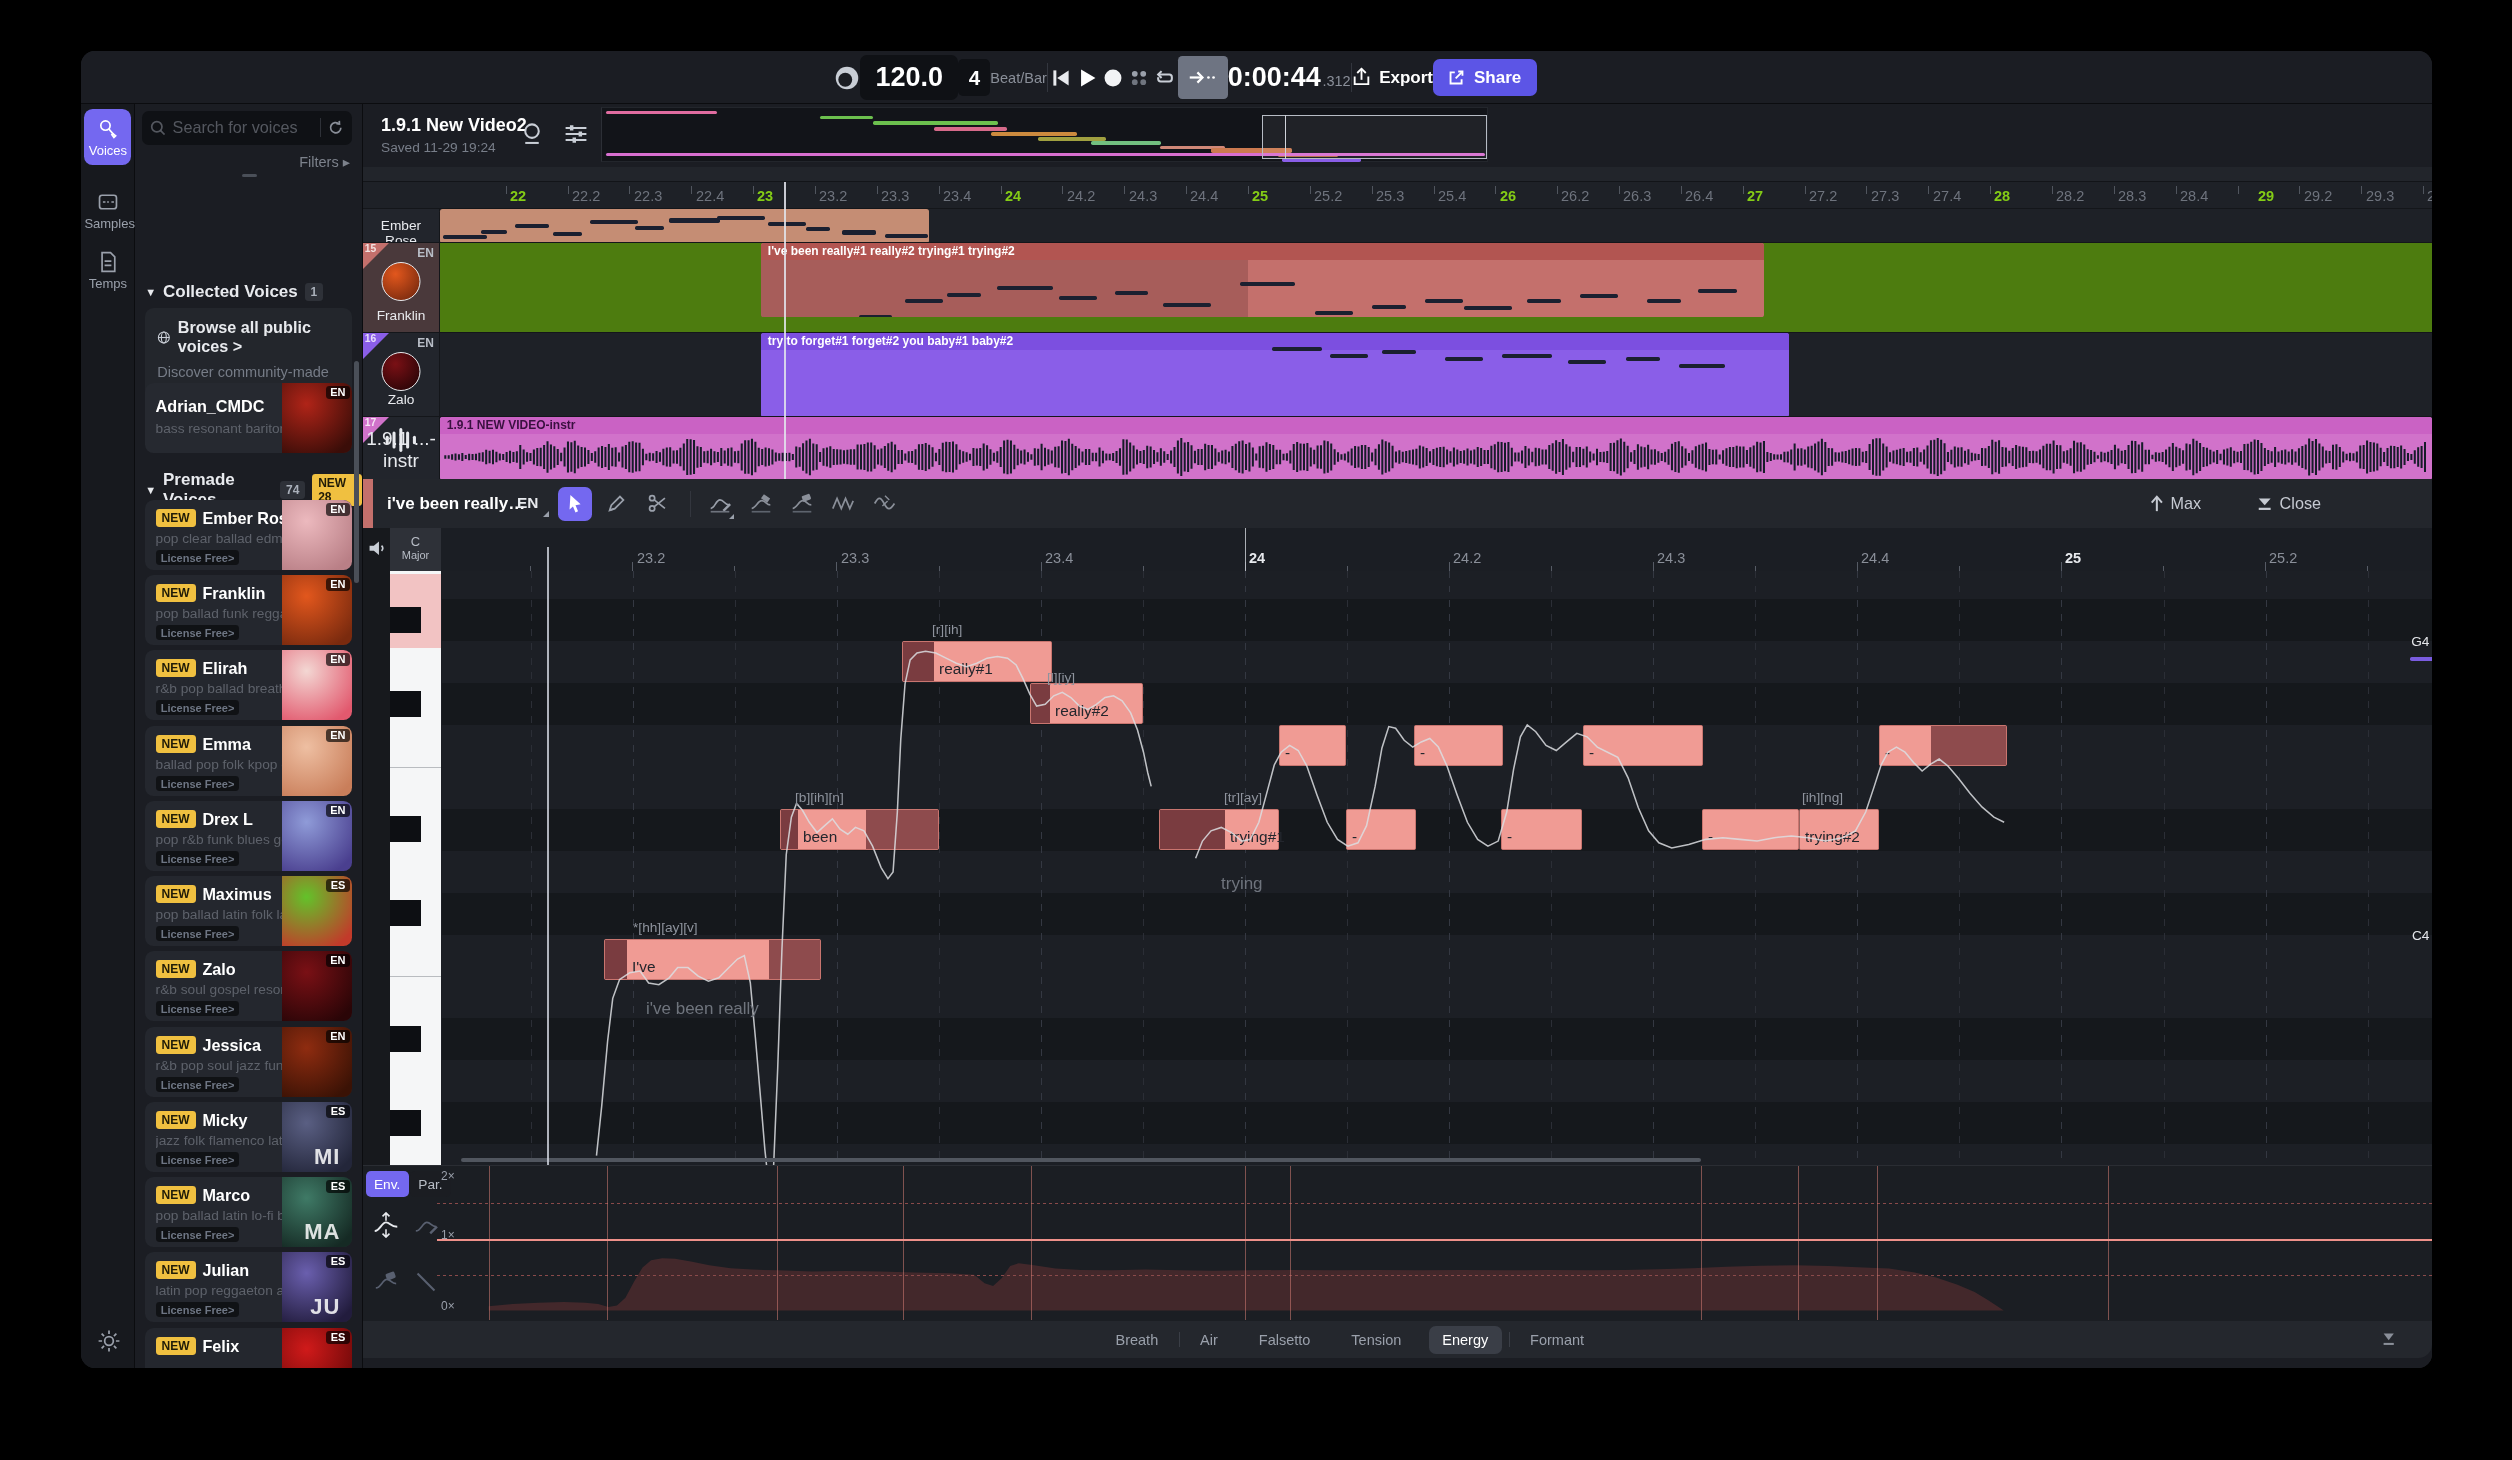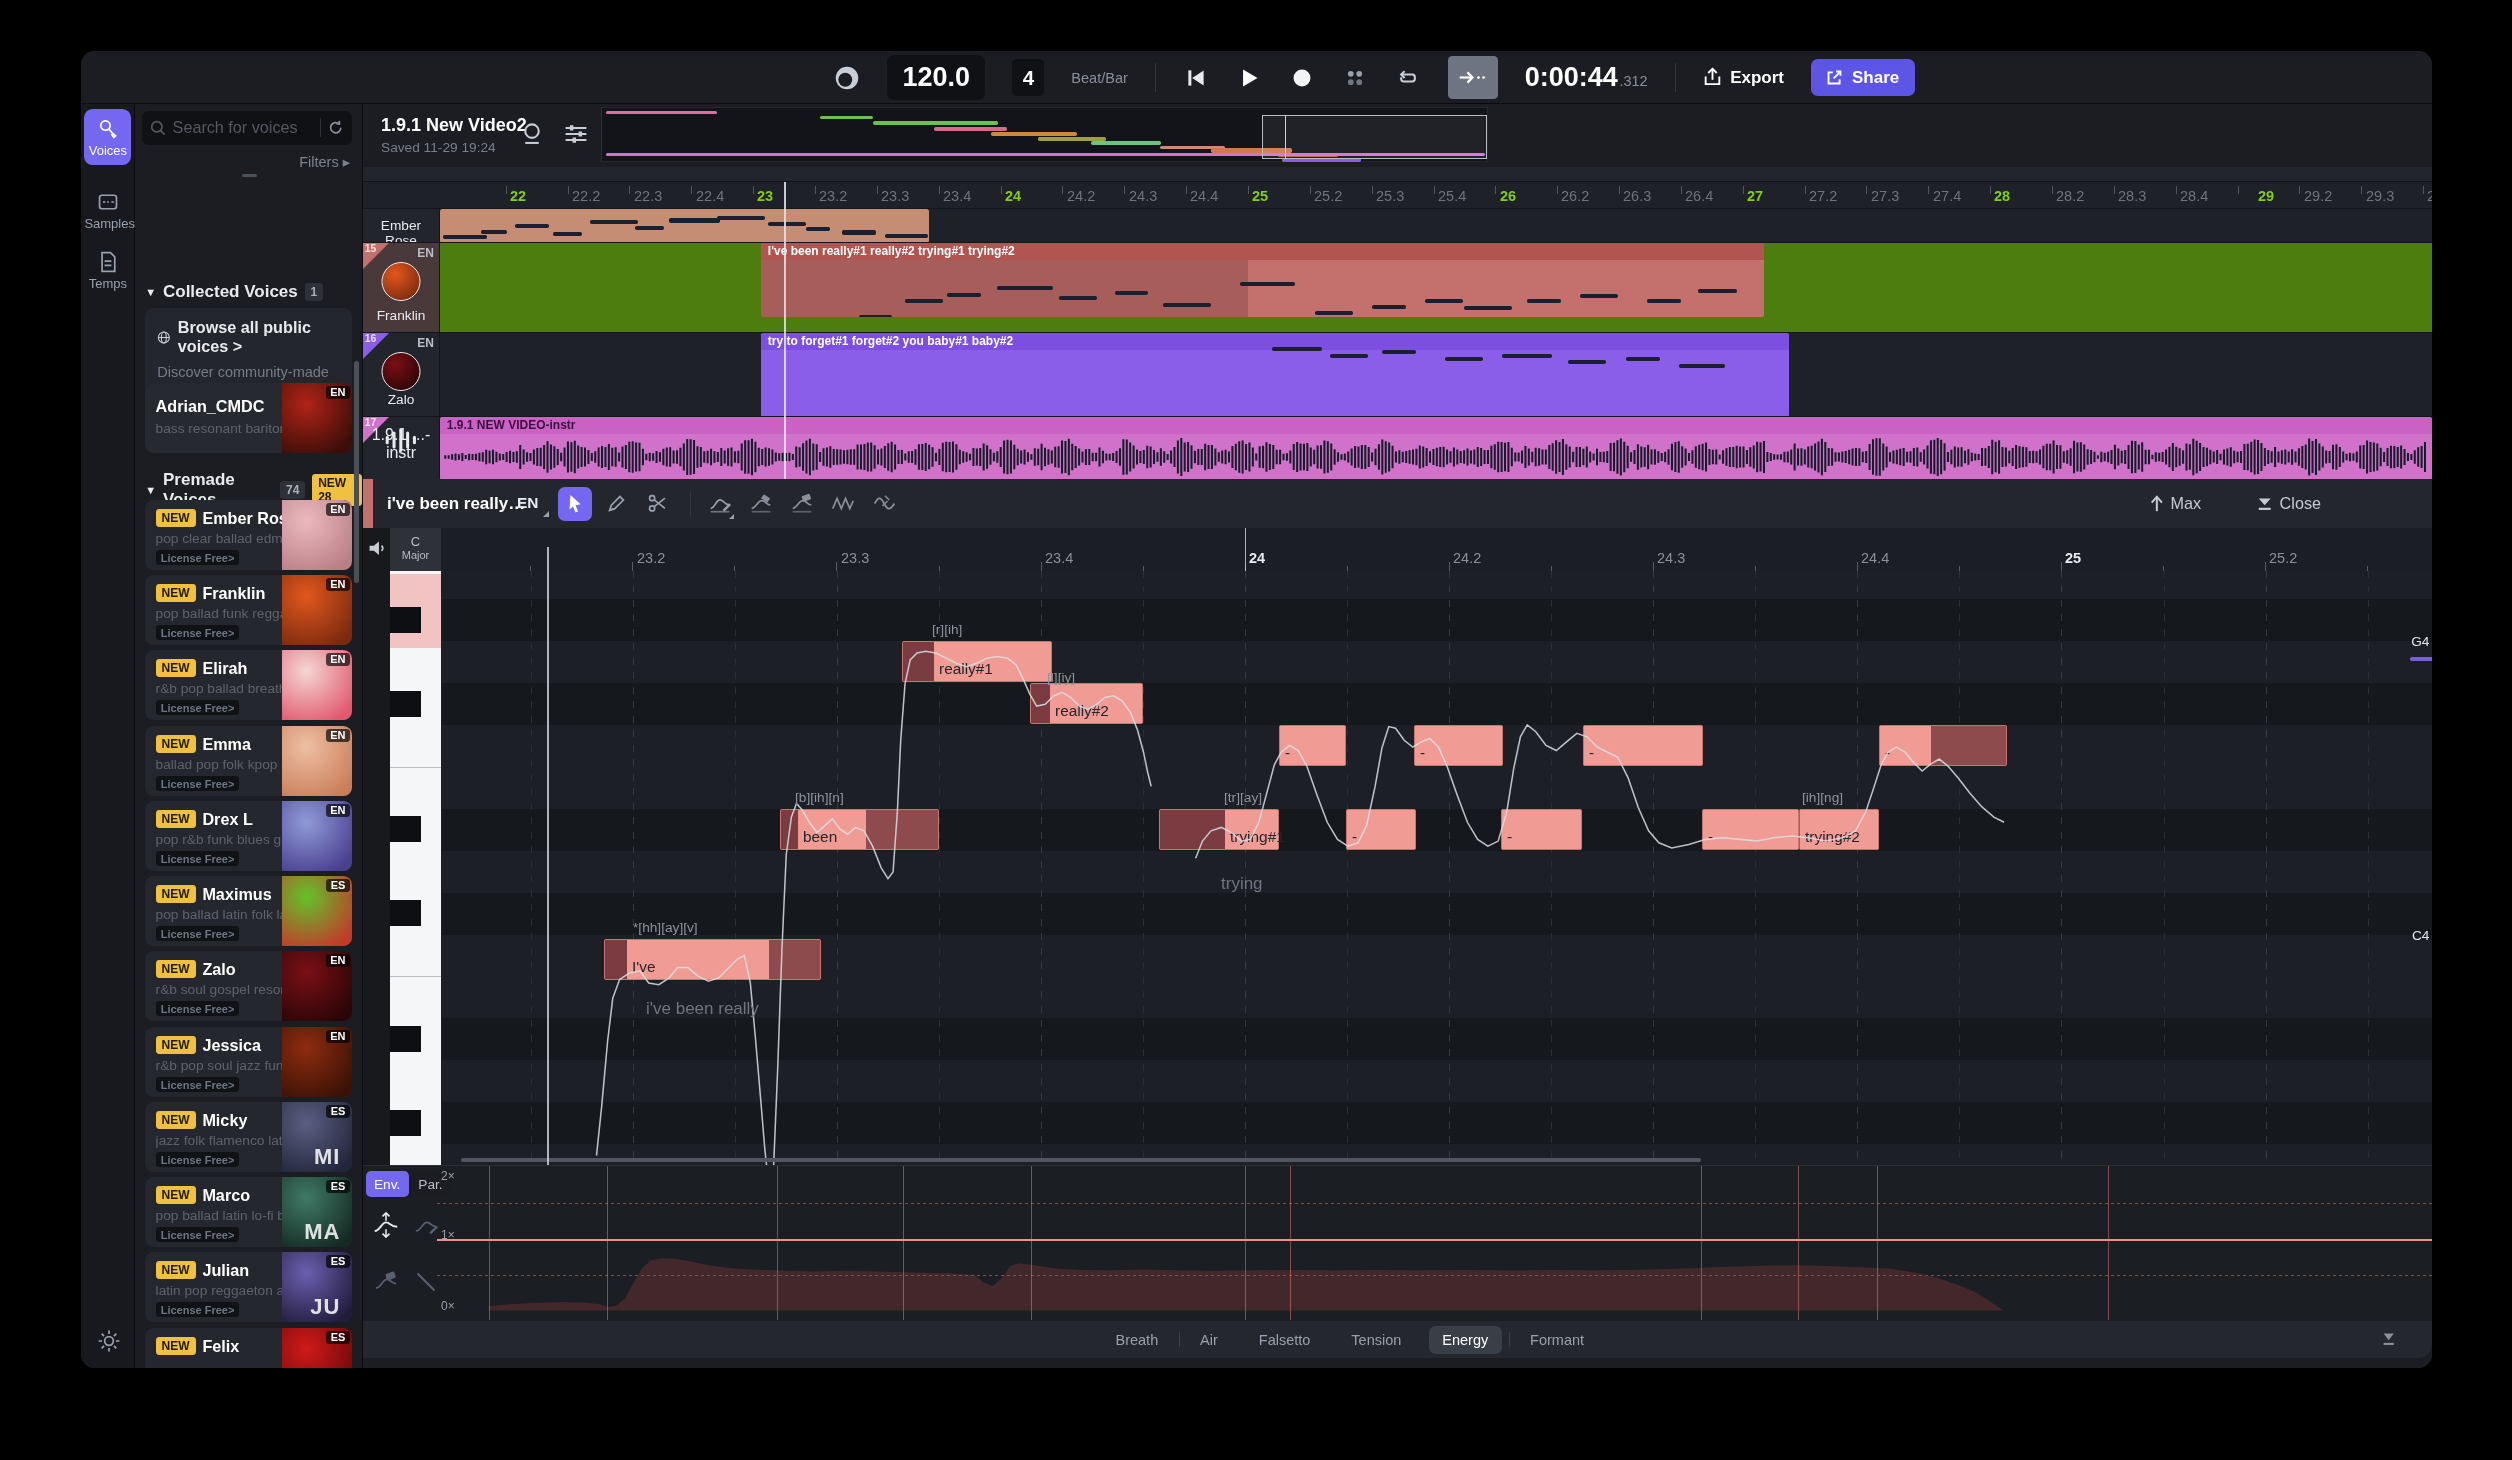--- a/index.html
+++ b/index.html
@@ -6,21 +6,21 @@
   body { background:#000; width:2512px; height:1460px; overflow:hidden; }
   .stage { position:relative; width:2512px; height:1460px; background:#000; }
   .window { position:absolute; left:81px; top:51px; width:2351px; height:1317px;
             background:#17191e; border-radius:13.7px; border:0.9px solid #2c2f36; overflow:hidden; }
   .abs { position:absolute; }
 
   
   .titlebar { position:absolute; left:81px; top:51px; width:2351px; height:53px;
               background:#1b1d23; border-radius:13.7px 13.7px 0 0; border-bottom:0.9px solid #0b0c0f; }
   .tl-dot { position:absolute; width:13px; height:13px; border-radius:50%; top:64px; }
-  .transport { position:absolute; top:51px; left:834px; height:53px; display:flex; align-items:center; gap:27px; color:#c9ced6; }
+  .transport { position:absolute; top:51px; left:834px; height:53px; display:flex; align-items:center; gap:0; color:#c9ced6; }
   .tempo-box { background:#0f1115; border-radius:6.8px; padding:6.8px 15.4px; font-size:27px; font-weight:bold; color:#fff; }
   .beat-box { background:#0f1115; border-radius:5.1px; padding:6.8px 10.3px; font-size:20.5px; font-weight:bold; color:#fff; }
   .dim-label { font-size:14.5px; color:#8a8f99; }
   .t-sep { width:0.9px; height:29px; background:#33363e; }
   .t-icon { width:26px; height:26px; display:flex; align-items:center; justify-content:center; }
   .follow-box { background:#6e7482; border-radius:4.3px; width:50px; height:43px; display:flex; align-items:center; justify-content:center; }
   .time-main { font-size:27px; font-weight:bold; color:#fff; }
   .time-ms { font-size:14.5px; color:#8a8f99; margin-left:1.7px; }
   .export-btn { display:flex; align-items:center; gap:8.6px; font-size:17px; font-weight:bold; color:#fff; }
   .share-btn { display:flex; align-items:center; gap:8.6px; font-size:17px; font-weight:bold; color:#fff;
@@ -644,21 +644,21 @@
           <div class="corner-num">17</div>
           <div class="abs" style="left: 50%; top: 10.3px; transform: translateX(-50%);">
             <svg width="34" height="26" viewBox="0 0 40 30" fill="#e8eaee">
               <rect x="2" y="10" width="3.6" height="10" rx="1.8"></rect>
               <rect x="10" y="5" width="3.6" height="20" rx="1.8"></rect>
               <rect x="18" y="1" width="3.6" height="28" rx="1.8"></rect>
               <rect x="26" y="5" width="3.6" height="20" rx="1.8"></rect>
               <rect x="34" y="10" width="3.6" height="10" rx="1.8"></rect>
             </svg>
           </div>
-          <div class="head-name" style="bottom: 17px; font-size: 16px;">1.9.1 ...-instr</div>
+          <div class="head-name" style="bottom: 7px; font-size: 19px;">1.9.1 ...-instr</div>
         </div>
         <div class="clip" style="left: 77px; top: 0px; width: 1992px; height: 63px; background: rgb(209, 114, 202);">
           <div class="clip-title" style="background: rgb(202, 98, 196); color: rgb(58, 16, 64);">1.9.1 NEW VIDEO-instr</div>
           <div class="abs" style="left: 0px; top: 17px; width: 1992px; height: 46px;">
             <svg width="1992" height="46" viewBox="0 0 2330 54">
               <path d="M2,25 V29 M6,24.820268956720145 V29.179731043279855 M10,23.635908459951747 V30.364091540048253 M14,22.912239475019554 V31.087760524980446 M18,23.721079150790242 V30.278920849209758 M22,22.16914467402517 V31.83085532597483 M26,24.77766648694222 V29.22233351305778 M30,23.179232935029397 V30.820767064970603 M34,23.601707277814562 V30.398292722185438 M38,23.049428272109914 V30.950571727890086 M42,21.892110027596885 V32.107889972403115 M46,21.34851506762275 V32.65148493237725 M50,18.59269616501672 V35.40730383498328 M54,19.519343871865885 V34.480656128134115 M58,18.62297253500701 V35.37702746499299 M62,20.833261243259066 V33.16673875674093 M66,22.933283985707146 V31.066716014292854 M70,23.5980011908006 V30.4019988091994 M74,21.131665459831954 V32.86833454016805 M78,19.62028808372094 V34.379711916279064 M82,21.041683800324137 V32.95831619967586 M86,20.334498452158456 V33.665501547841544 M90,12.870693351749022 V41.129306648250974 M94,18.19778125891701 V35.80221874108299 M98,21.38256856935365 V32.61743143064635 M102,22.159067526458166 V31.840932473541834 M106,18.24980716359645 V35.75019283640355 M110,16.434477332247212 V37.56552266775279 M114,16.13730250251298 V37.86269749748702 M118,12.926503847405602 V41.0734961525944 M122,8.382966839399273 V45.61703316060073 M126,12.284247392010728 V41.71575260798927 M130,14.443129080279547 V39.55687091972045 M134,17.482670497241717 V36.51732950275829 M138,21.924847057942458 V32.07515294205754 M142,15.86678171856292 V38.13321828143708 M146,8.76649361660094 V45.23350638339906 M150,9.755293775847626 V44.244706224152374 M154,8.032451714316228 V45.967548285683776 M158,13.42772767996767 V40.572272320032326 M162,15.356731760362651 V38.64326823963735 M166,15.96890523282335 V38.031094767176654 M170,18.749923570375213 V35.250076429624784 M174,22.34887915489955 V31.65112084510045 M178,20.336183568731588 V33.663816431268415 M182,15.992953506750043 V38.00704649324996 M186,14.02003839028224 V39.97996160971776 M190,15.404591090215902 V38.5954089097841 M194,11.593934522336035 V42.406065477663965 M198,16.015482122712008 V37.98451787728799 M202,15.60414831751042 V38.39585168248958 M206,21.693325902721423 V32.30667409727858 M210,14.527315134813799 V39.4726848651862 M214,12.790055103076122 V41.20994489692388 M218,9.170227285044955 V44.82977271495504 M222,8.525884329936858 V45.47411567006314 M226,10.120576366704213 V43.87942363329579 M230,10.130377075790115 V43.869622924209885 M234,17.29117386511591 V36.70882613488409 M238,23.272727299244245 V30.727272700755755 M242,21.994022227634055 V32.005977772365945 M246,22.57740194726397 V31.42259805273603 M250,19.873147633680507 V34.1268523663195 M254,21.544722578968095 V32.45527742103191 M258,17.31413105824209 V36.68586894175791 M262,15.961147850360831 V38.03885214963917 M266,15.532241538197418 V38.46775846180258 M270,19.285685064416477 V34.71431493558352 M274,19.0893426955639 V34.9106573044361 M278,16.114733419374787 V37.88526658062521 M282,11.047105058215744 V42.95289494178426 M286,5.817333170236697 V48.182666829763306 M290,6.189427351157974 V47.810572648842026 M294,6.908556012302579 V47.09144398769742 M298,14.403168600089174 V39.596831399910826 M302,15.323317607138362 V38.676682392861636 M306,20.19698677427319 V33.803013225726815 M310,19.66159350320103 V34.338406496798974 M314,17.380905113655498 V36.6190948863445 M318,20.288466123358376 V33.711533876641624 M322,21.02662920300846 V32.97337079699154 M326,16.409233015410514 V37.590766984589486 M330,19.234223745502433 V34.76577625449757 M334,16.782859410600825 V37.21714058939918 M338,15.834724737288818 V38.165275262711184 M342,20.291260070501497 V33.7087399294985 M346,19.55344550364856 V34.44655449635144 M350,11.011286752090031 V42.98871324790997 M354,7.384689378437617 V46.61531062156239 M358,7.336065876461912 V46.663934123538084 M362,5.532448996429633 V48.467551003570364 M366,9.231995222229205 V44.7680047777708 M370,16.18094118617666 V37.81905881382334 M374,17.75260956262261 V36.24739043737739 M378,15.958084656861361 V38.04191534313864 M382,16.729309179163046 V37.270690820836954 M386,18.233458322017178 V35.76654167798282 M390,21.614414447681437 V32.38558555231857 M394,22.560249132370775 V31.439750867629225 M398,22.07428519802288 V31.92571480197712 M402,22.352710549510586 V31.647289450489414 M406,22.154655698919427 V31.845344301080573 M410,23.621233273998598 V30.378766726001402 M414,14.554893644750106 V39.44510635524989 M418,15.626863035743707 V38.37313696425629 M422,10.972007431602083 V43.02799256839792 M426,7.594444598280539 V46.40555540171946 M430,5.585282447426621 V48.41471755257338 M434,11.224902466648613 V42.775097533351385 M438,12.062487639780217 V41.937512360219785 M442,21.114227330904516 V32.88577266909549 M446,16.600998683179128 V37.39900131682087 M450,15.753842195562754 V38.246157804437246 M454,14.28087917069389 V39.71912082930611 M458,17.619899724405872 V36.38010027559413 M462,17.80350682623805 V36.19649317376195 M466,18.053052587940215 V35.946947412059785 M470,19.145865707255886 V34.854134292744114 M474,18.63124331762897 V35.36875668237103 M478,17.971457627078344 V36.028542372921656 M482,17.764575012642034 V36.235424987357966 M486,12.372362059162338 V41.62763794083766 M490,12.26612011716642 V41.73387988283358 M494,11.784812846897292 V42.215187153102704 M498,9.859490371733074 V44.140509628266926 M502,10.094701850665743 V43.90529814933426 M506,13.327102997548396 V40.672897002451606 M510,18.24162154238722 V35.75837845761278 M514,17.008932080145016 V36.991067919854984 M518,14.064027325221627 V39.93597267477837 M522,10.810106997383876 V43.189893002616124 M526,9.139817122074483 V44.86018287792552 M530,12.466933919477766 V41.53306608052223 M534,18.818629167209963 V35.18137083279004 M538,18.891322309307185 V35.108677690692815 M542,22.940527832403955 V31.059472167596045 M546,20.140446921462566 V33.85955307853743 M550,19.956441508392526 V34.04355849160748 M554,17.773374784501137 V36.22662521549886 M558,12.160479506781765 V41.83952049321823 M562,11.647854759256397 V42.3521452407436 M566,10.607454749189188 V43.39254525081081 M570,12.725959700467971 V41.27404029953203 M574,15.6222161655029 V38.3777838344971 M578,21.89484495014829 V32.10515504985171 M582,17.556865978108977 V36.44313402189103 M586,10.224937541685598 V43.7750624583144 M590,8.985315044425828 V45.01468495557417 M594,9.426491174304534 V44.57350882569547 M598,8.919528685702385 V45.08047131429761 M602,12.011833044751107 V41.98816695524889 M606,18.44357342550569 V35.55642657449431 M610,20.246522316411426 V33.75347768358857 M614,21.38424665189635 V32.61575334810365 M618,23.27756713711749 V30.72243286288251 M622,16.49663910583503 V37.50336089416497 M626,17.033001378549834 V36.966998621450166 M630,16.487814799085328 V37.51218520091467 M634,11.28474371351527 V42.71525628648473 M638,13.213385403565681 V40.78661459643432 M642,17.767060244534946 V36.232939755465054 M646,21.998285128816974 V32.001714871183026 M650,20.137127498575232 V33.86287250142477 M654,15.187089141826867 V38.81291085817313 M658,7.603964457592692 V46.396035542407304 M662,6.62277207078014 V47.377227929219856 M666,7.6307674260194425 V46.369232573980554 M670,12.65796503492344 V41.342034965076564 M674,17.312905175370375 V36.687094824629625 M678,19.372819353807042 V34.62718064619296 M682,18.33382494368543 V35.66617505631457 M686,21.43941576747921 V32.56058423252079 M690,23.85775510519271 V30.14224489480729 M694,16.659362242588045 V37.340637757411955 M698,17.383871130399047 V36.616128869600956 M702,11.568126526566271 V42.431873473433726 M706,16.1161630215309 V37.8838369784691 M710,17.789551396730776 V36.21044860326923 M714,19.414127373250864 V34.585872626749136 M718,14.896461918732244 V39.10353808126776 M722,14.466776778205706 V39.533223221794294 M726,7.5531491273558835 V46.44685087264412 M730,8.315266137336462 V45.684733862663535 M734,5.516730540055619 V48.48326945994438 M738,11.461691102861428 V42.53830889713857 M742,13.965571507584592 V40.03442849241541 M746,16.998686322947364 V37.001313677052636 M750,20.58483032300655 V33.41516967699345 M754,17.601971404760302 V36.398028595239694 M758,17.66637050573987 V36.33362949426013 M762,21.869492501535674 V32.130507498464326 M766,22.122940152601306 V31.877059847398694 M770,15.915526985867734 V38.084473014132264 M774,19.562929838888365 V34.437070161111635 M778,23.03086536869493 V30.96913463130507 M782,23.304512763300107 V30.695487236699893 M786,22.29817739490914 V31.70182260509086 M790,20.03208665712908 V33.967913342870915 M794,16.63442297215395 V37.36557702784605 M798,6.206000540415747 V47.793999459584256 M802,6.420468361814049 V47.579531638185955 M806,10.102292637755433 V43.89770736224457 M810,13.533244578783583 V40.46675542121642 M814,18.284123110073885 V35.715876889926115 M818,19.90597388839971 V34.094026111600286 M822,18.675226631697264 V35.324773368302736 M826,13.716772803509134 V40.28322719649087 M830,14.570640062903395 V39.429359937096606 M834,18.704677979616413 V35.29532202038359 M838,21.42033466148006 V32.579665338519945 M842,16.631122074437556 V37.368877925562444 M846,20.31837994757617 V33.68162005242383 M850,23.46199775359657 V30.53800224640343 M854,19.35993617009325 V34.64006382990675 M858,15.135648809760207 V38.864351190239795 M862,7.698151666011615 V46.30184833398839 M866,4.716365658481283 V49.28363434151872 M870,10.024987503301062 V43.97501249669894 M874,9.34551408710799 V44.654485912892014 M878,13.347670254053254 V40.652329745946744 M882,19.584656751841653 V34.41534324815835 M886,17.714164059400087 V36.28583594059991 M890,17.632327799216252 V36.367672200783744 M894,11.445427598471746 V42.554572401528254 M898,12.97724627805302 V41.022753721946984 M902,13.00054987121048 V40.99945012878952 M906,16.908428271885743 V37.09157172811426 M910,21.299810818193556 V32.700189181806444 M914,19.319783783414124 V34.680216216585876 M918,18.432614874667603 V35.56738512533239 M922,20.674700436036947 V33.32529956396306 M926,14.130600561004263 V39.869399438995735 M930,11.492659183870881 V42.507340816129116 M934,8.377103724021215 V45.62289627597879 M938,7.653995444819671 V46.34600455518033 M942,11.79616551851557 V42.20383448148443 M946,9.945688418245417 V44.05431158175458 M950,15.84586459617148 V38.15413540382852 M954,22.998360344403324 V31.001639655596676 M958,14.447167081060396 V39.5528329189396 M962,13.866837884450845 V40.133162115549155 M966,9.748647971505484 V44.251352028494516 M970,11.600629791130741 V42.39937020886926 M974,12.8130206914298 V41.1869793085702 M978,18.42771172487743 V35.572288275122574 M982,18.34599390931747 V35.65400609068253 M986,23.12214979482498 V30.87785020517502 M990,22.68601061985797 V31.31398938014203 M994,19.393634127348406 V34.606365872651594 M998,11.720271131081 V42.279728868919 M1002,9.417931745511424 V44.582068254488576 M1006,11.163516748485854 V42.836483251514146 M1010,11.331086620190536 V42.66891337980947 M1014,10.706160400764247 V43.29383959923575 M1018,15.751851336092466 V38.248148663907536 M1022,18.609531990052627 V35.39046800994737 M1026,13.547545419219553 V40.45245458078045 M1030,13.11925100768969 V40.88074899231031 M1034,7.646131547610317 V46.35386845238968 M1038,8.418602936774352 V45.58139706322565 M1042,11.272994772417407 V42.727005227582595 M1046,17.99682316163817 V36.00317683836183 M1050,21.50850444818101 V32.491495551818986 M1054,23.788526199576147 V30.211473800423853 M1058,22.873381047737475 V31.126618952262525 M1062,20.613941867710253 V33.38605813228975 M1066,17.0212120420354 V36.9787879579646 M1070,14.021092788961097 V39.9789072110389 M1074,14.778886600189258 V39.22111339981074 M1078,12.946897030243107 V41.05310296975689 M1082,13.056151189359934 V40.94384881064006 M1086,15.236762738428123 V38.763237261571874 M1090,21.75071049754515 V32.24928950245485 M1094,17.460894313442914 V36.539105686557086 M1098,12.016275505870526 V41.983724494129476 M1102,6.5251489358157855 V47.474851064184215 M1106,8.469714005158703 V45.53028599484129 M1110,9.843551500745598 V44.1564484992544 M1114,13.810613527810082 V40.189386472189916 M1118,20.449081979218263 V33.55091802078174 M1122,19.000661035723297 V34.9993389642767 M1126,20.82893938746086 V33.171060612539144 M1130,20.075669900321984 V33.924330099678016 M1134,18.96190086978706 V35.03809913021294 M1138,18.22298935756136 V35.77701064243864 M1142,17.251260967460773 V36.74873903253923 M1146,13.436414254609996 V40.56358574539 M1150,14.789079860302012 V39.21092013969799 M1154,16.53898396954743 V37.46101603045257 M1158,20.281162993611755 V33.71883700638824 M1162,17.567803306815847 V36.43219669318415 M1166,16.102118568756588 V37.89788143124341 M1170,15.292198998800158 V38.70780100119984 M1174,15.058168408346381 V38.94183159165362 M1178,18.053353449334033 V35.94664655066597 M1182,20.158638385143973 V33.84136161485603 M1186,15.867093794248271 V38.13290620575173 M1190,18.08720030144741 V35.91279969855259 M1194,20.026279767140238 V33.97372023285976 M1198,19.00264684586781 V34.99735315413219 M1202,17.022735643916697 V36.9772643560833 M1206,19.32425975438626 V34.67574024561374 M1210,18.151895453914353 V35.84810454608565 M1214,15.334122659065814 V38.66587734093419 M1218,16.527330029481718 V37.47266997051828 M1222,18.878523421627694 V35.12147657837231 M1226,18.651847026755483 V35.34815297324452 M1230,13.814967569618592 V40.18503243038141 M1234,12.055118546961266 V41.94488145303873 M1238,9.121691394447886 V44.878308605552114 M1242,9.507263951861084 V44.492736048138916 M1246,10.233008265995352 V43.76699173400465 M1250,9.318448629519395 V44.681551370480605 M1254,16.156645317520365 V37.843354682479635 M1258,21.793223561991056 V32.206776438008944 M1262,21.630715812614415 V32.36928418738559 M1266,19.31663620456176 V34.68336379543824 M1270,14.046391789780618 V39.953608210219386 M1274,16.96798264103525 V37.03201735896475 M1278,20.800655593266185 V33.199344406733815 M1282,16.264184825734286 V37.73581517426571 M1286,16.67665893960946 V37.32334106039054 M1290,18.236346235404543 V35.76365376459546 M1294,18.051671533966505 V35.948328466033495 M1298,12.994102688009598 V41.0058973119904 M1302,10.810092346234562 V43.18990765376544 M1306,7.338274237048896 V46.66172576295111 M1310,9.269508262868861 V44.73049173713114 M1314,6.0144412167249754 V47.985558783275025 M1318,11.896438806129517 V42.10356119387048 M1322,14.561971716838416 V39.438028283161586 M1326,20.69676493025355 V33.30323506974645 M1330,15.139397957113601 V38.8606020428864 M1334,15.23221705126056 V38.76778294873944 M1338,17.316138673025726 V36.683861326974274 M1342,14.533700801028212 V39.46629919897179 M1346,20.422818446321198 V33.577181553678805 M1350,22.765355433365315 V31.234644566634685 M1354,17.347265663542547 V36.652734336457456 M1358,21.021161455591294 V32.9788385444087 M1362,20.831484289517185 V33.168515710482815 M1366,20.009374737342462 V33.99062526265754 M1370,10.636265496772289 V43.36373450322771 M1374,10.299742068074998 V43.700257931925 M1378,7.2278895287358615 V46.77211047126414 M1382,5.340085434381965 V48.65991456561804 M1386,9.189954815405542 V44.81004518459446 M1390,13.692048108472347 V40.30795189152765 M1394,21.460972777232474 V32.53902722276753 M1398,18.825266853742875 V35.174733146257125 M1402,12.10899866708916 V41.89100133291084 M1406,14.819967486694297 V39.180032513305704 M1410,15.64121942456207 V38.35878057543793 M1414,12.72458881465066 V41.27541118534934 M1418,18.34228389751299 V35.657716102487015 M1422,18.027720755646673 V35.97227924435333 M1426,20.24861754870036 V33.75138245129964 M1430,22.394831654102013 V31.605168345897987 M1434,20.82716120914106 V33.17283879085894 M1438,17.958107324561105 V36.041892675438895 M1442,11.486425349920415 V42.51357465007958 M1446,9.42695416245968 V44.57304583754032 M1450,8.575675642471843 V45.42432435752816 M1454,14.23433968903046 V39.76566031096954 M1458,16.98740588846487 V37.01259411153513 M1462,22.289143308603933 V31.710856691396067 M1466,19.21677823328204 V34.783221766717965 M1470,14.458728665072119 V39.541271334927885 M1474,12.669541522441897 V41.3304584775581 M1478,11.530433791778464 V42.469566208221536 M1482,9.945480389714827 V44.05451961028517 M1486,17.72643313970854 V36.27356686029146 M1490,18.558461941315677 V35.44153805868432 M1494,18.1207699116069 V35.8792300883931 M1498,24.11964699080265 V29.88035300919735 M1502,18.957969092450465 V35.04203090754953 M1506,16.600746148191032 V37.399253851808965 M1510,15.277371910762625 V38.722628089237375 M1514,15.367120483482637 V38.63287951651736 M1518,13.730454249169812 V40.26954575083019 M1522,14.583352644637271 V39.41664735536273 M1526,14.79887578611274 V39.20112421388726 M1530,18.879956312327224 V35.120043687672776 M1534,15.50783184345687 V38.49216815654313 M1538,13.640268138371658 V40.35973186162834 M1542,9.056991148294486 V44.943008851705514 M1546,9.984340716957057 V44.01565928304294 M1550,8.131327920629925 V45.86867207937007 M1554,20.9923577093699 V33.0076422906301 M1558,22.191015862005028 V31.808984137994972 M1562,23.83672350140035 V30.16327649859965 M1566,23.982539732304634 V30.017460267695366 M1570,23.82235435767754 V30.17764564232246 M1574,20.80105939583856 V33.19894060416144 M1578,20.421778480897096 V33.578221519102904 M1582,18.103299657361735 V35.89670034263827 M1586,11.296371518287643 V42.70362848171236 M1590,16.884715786276402 V37.1152842137236 M1594,16.636650665806798 V37.3633493341932 M1598,18.268521649697572 V35.731478350302424 M1602,14.65796719560642 V39.34203280439358 M1606,13.733168047528604 V40.26683195247139 M1610,11.124311922982777 V42.87568807701722 M1614,8.850253905791178 V45.14974609420882 M1618,5.581991135177013 V48.41800886482299 M1622,9.520417999202323 V44.47958200079768 M1626,16.35751579940409 V37.64248420059591 M1630,16.596263774101114 V37.40373622589888 M1634,21.48296156755753 V32.51703843244247 M1638,21.58941124791845 V32.41058875208155 M1642,20.552593012268133 V33.44740698773187 M1646,20.074476988463232 V33.92552301153677 M1650,18.571610873845785 V35.428389126154215 M1654,16.897128630310807 V37.1028713696892 M1658,16.34333554420624 V37.65666445579376 M1662,16.80570892411876 V37.19429107588124 M1666,20.922958880955647 V33.07704111904435 M1670,19.9037327390526 V34.0962672609474 M1674,11.828027953869553 V42.17197204613045 M1678,6.123259335916259 V47.87674066408374 M1682,5.118980633388123 V48.88101936661188 M1686,5.005294649139621 V48.99470535086038 M1690,11.007103579094546 V42.99289642090545 M1694,14.545621087663452 V39.45437891233655 M1698,21.326493877648737 V32.67350612235126 M1702,19.428488213213097 V34.57151178678691 M1706,18.542539280406483 V35.45746071959351 M1710,17.21089233952321 V36.78910766047679 M1714,16.485531884173938 V37.51446811582606 M1718,20.875008423393012 V33.12499157660699 M1722,20.21776325778061 V33.78223674221939 M1726,16.33536870008033 V37.66463129991967 M1730,15.93873153979226 V38.06126846020774 M1734,21.33421722832291 V32.66578277167709 M1738,18.29304532397826 V35.70695467602174 M1742,13.620602087001624 V40.37939791299838 M1746,7.330827935846134 V46.66917206415387 M1750,6.7846979473124165 V47.21530205268758 M1754,4.5842371547295 V49.4157628452705 M1758,6.68172006174829 V47.318279938251706 M1762,10.881141959366634 V43.11885804063337 M1766,21.170110375903548 V32.82988962409645 M1770,18.629917516418292 V35.37008248358171 M1774,14.596025119422194 V39.403974880577806 M1778,15.91866831584852 V38.08133168415148 M1782,15.480782884410115 V38.51921711558988 M1786,19.69496697184715 V34.30503302815285 M1790,17.84577850333764 V36.15422149666236 M1794,22.08862463324614 V31.91137536675386 M1798,22.797258248243 V31.202741751757 M1802,23.574928318070143 V30.425071681929857 M1806,16.389529107090024 V37.61047089290997 M1810,16.702943689398687 V37.29705631060131 M1814,13.977663761634858 V40.02233623836514 M1818,6.753043891647497 V47.24695610835251 M1822,9.126484090955277 V44.87351590904473 M1826,7.200699605346276 V46.79930039465373 M1830,15.396657775706291 V38.60334222429371 M1834,15.797485566140383 V38.20251443385962 M1838,19.615342829954773 V34.38465717004523 M1842,16.502291590299365 V37.497708409700635 M1846,12.977915638993338 V41.02208436100666 M1850,14.316875209832844 V39.683124790167156 M1854,14.892318266447035 V39.107681733552965 M1858,15.621174666510345 V38.37882533348966 M1862,19.8626453348157 V34.137354665184304 M1866,19.806348445336486 V34.19365155466352 M1870,20.294184266123274 V33.705815733876726 M1874,18.282488502760838 V35.71751149723916 M1878,13.73893163867552 V40.261068361324476 M1882,11.322683726169466 V42.677316273830534 M1886,11.40831730278399 V42.59168269721601 M1890,7.724557539799701 V46.275442460200296 M1894,12.973386464308383 V41.02661353569162 M1898,13.19860673172706 V40.80139326827294 M1902,20.24642675112972 V33.75357324887028 M1906,18.949627167304072 V35.05037283269593 M1910,16.86812416931441 V37.13187583068559 M1914,8.02843339602023 V45.97156660397977 M1918,10.057177013797219 V43.942822986202785 M1922,9.567061636907695 V44.432938363092305 M1926,12.257268363239945 V41.742731636760055 M1930,17.790731629408462 V36.20926837059154 M1934,18.64677081211036 V35.35322918788964 M1938,20.832756214759584 V33.167243785240416 M1942,25 V29 M1946,20.82769727257279 V33.17230272742721 M1950,21.887981658201745 V32.112018341798255 M1954,20.8900133805898 V33.1099866194102 M1958,18.781093378983137 V35.21890662101686 M1962,12.50551873661133 V41.49448126338867 M1966,16.92433439123029 V37.07566560876971 M1970,19.730280773034057 V34.26971922696595 M1974,18.671741814793098 V35.328258185206906 M1978,13.019366640985421 V40.980633359014575 M1982,8.048172377067125 V45.951827622932875 M1986,8.18904683911894 V45.810953160881056 M1990,12.346818454691443 V41.653181545308556 M1994,9.777079650953137 V44.22292034904686 M1998,18.604927115652295 V35.395072884347705 M2002,18.44729027492233 V35.55270972507767 M2006,24.269515734239757 V29.730484265760243 M2010,21.561298017187095 V32.4387019828129 M2014,21.880638916035682 V32.11936108396432 M2018,21.16866526879701 V32.831334731202986 M2022,18.062772297371655 V35.93722770262835 M2026,14.952804094538475 V39.04719590546152 M2030,10.613799624184217 V43.38620037581578 M2034,14.929286442895572 V39.070713557104426 M2038,16.791315689655377 V37.20868431034462 M2042,19.036156083884315 V34.963843916115685 M2046,11.082922048668308 V42.91707795133169 M2050,12.127645256980934 V41.872354743019066 M2054,5.620245517664404 V48.3797544823356 M2058,8.006082917969259 V45.99391708203074 M2062,10.498309824055564 V43.50169017594443 M2066,15.183733899504054 V38.816266100495945 M2070,16.28236041616092 V37.71763958383908 M2074,18.597745377066072 V35.402254622933924 M2078,20.55872102913944 V33.44127897086056 M2082,18.83630989730186 V35.16369010269814 M2086,23.130378852216257 V30.869621147783743 M2090,18.246875093576712 V35.75312490642329 M2094,16.88731093094131 V37.11268906905869 M2098,15.520289777898613 V38.47971022210139 M2102,19.73792053421174 V34.26207946578826 M2106,20.7527963078269 V33.247203692173095 M2110,19.917566736873006 V34.082433263126994 M2114,11.701036519520798 V42.2989634804792 M2118,11.386587966100219 V42.61341203389978 M2122,9.12883798334861 V44.87116201665139 M2126,6.447000337907667 V47.55299966209233 M2130,7.0342672280668594 V46.96573277193314 M2134,10.683410591704472 V43.31658940829553 M2138,16.56766170483545 V37.43233829516455 M2142,18.912376237416538 V35.08762376258346 M2146,20.374410929789544 V33.62558907021046 M2150,15.206790910660361 V38.79320908933964 M2154,20.537045910210207 V33.46295408978979 M2158,19.158182895090995 V34.841817104909005 M2162,18.23650115674531 V35.763498843254695 M2166,20.685555473719923 V33.31444452628008 M2170,17.829927157581864 V36.170072842418136 M2174,20.61547283617832 V33.38452716382168 M2178,16.671756322419633 V37.32824367758037 M2182,14.025974237610109 V39.97402576238989 M2186,12.308786506071064 V41.691213493928934 M2190,5.367773668838076 V48.632226331161924 M2194,8.217748993648794 V45.7822510063512 M2198,5.915703758787938 V48.08429624121206 M2202,11.053984304527397 V42.9460156954726 M2206,14.693886299857331 V39.30611370014267 M2210,19.37142754708442 V34.62857245291558 M2214,20.09541321533538 V33.90458678466462 M2218,12.61132514619191 V41.38867485380809 M2222,11.975133899099346 V42.02486610090065 M2226,15.164370097538997 V38.835629902461 M2230,20.653628040682108 V33.34637195931789 M2234,23.125106449803994 V30.874893550196006 M2238,22.071732192354908 V31.928267807645092 M2242,22.492755118034776 V31.507244881965224 M2246,20.609879211083374 V33.390120788916626 M2250,13.462903752438972 V40.537096247561024 M2254,12.927945871851387 V41.072054128148615 M2258,7.607401714543059 V46.39259828545694 M2262,9.366354430855345 V44.633645569144655 M2266,10.06254269932711 V43.93745730067289 M2270,11.102381575520695 V42.897618424479305 M2274,16.094384599095612 V37.90561540090439 M2278,21.26890783408112 V32.73109216591888 M2282,16.57888035915528 V37.42111964084472 M2286,13.84100080227936 V40.15899919772064 M2290,13.940220652900564 V40.059779347099436 M2294,15.230784718524971 V38.76921528147503 M2298,13.469367897659593 V40.530632102340405 M2302,17.629081437900673 V36.37091856209933 M2306,22.177324489698353 V31.822675510301647 M2310,23.479602567623008 V30.520397432376992 M2314,19.217310897594025 V34.782689102405975 M2318,15.455935957871384 V38.54406404212862 M2322,14.014427276817036 V39.98557272318296 M2326,9.531624755210313 V44.468375244789684 " stroke="#171c2a" stroke-width="2.4" fill="none"></path>
             </svg>
           </div>
         </div>
       </div>

